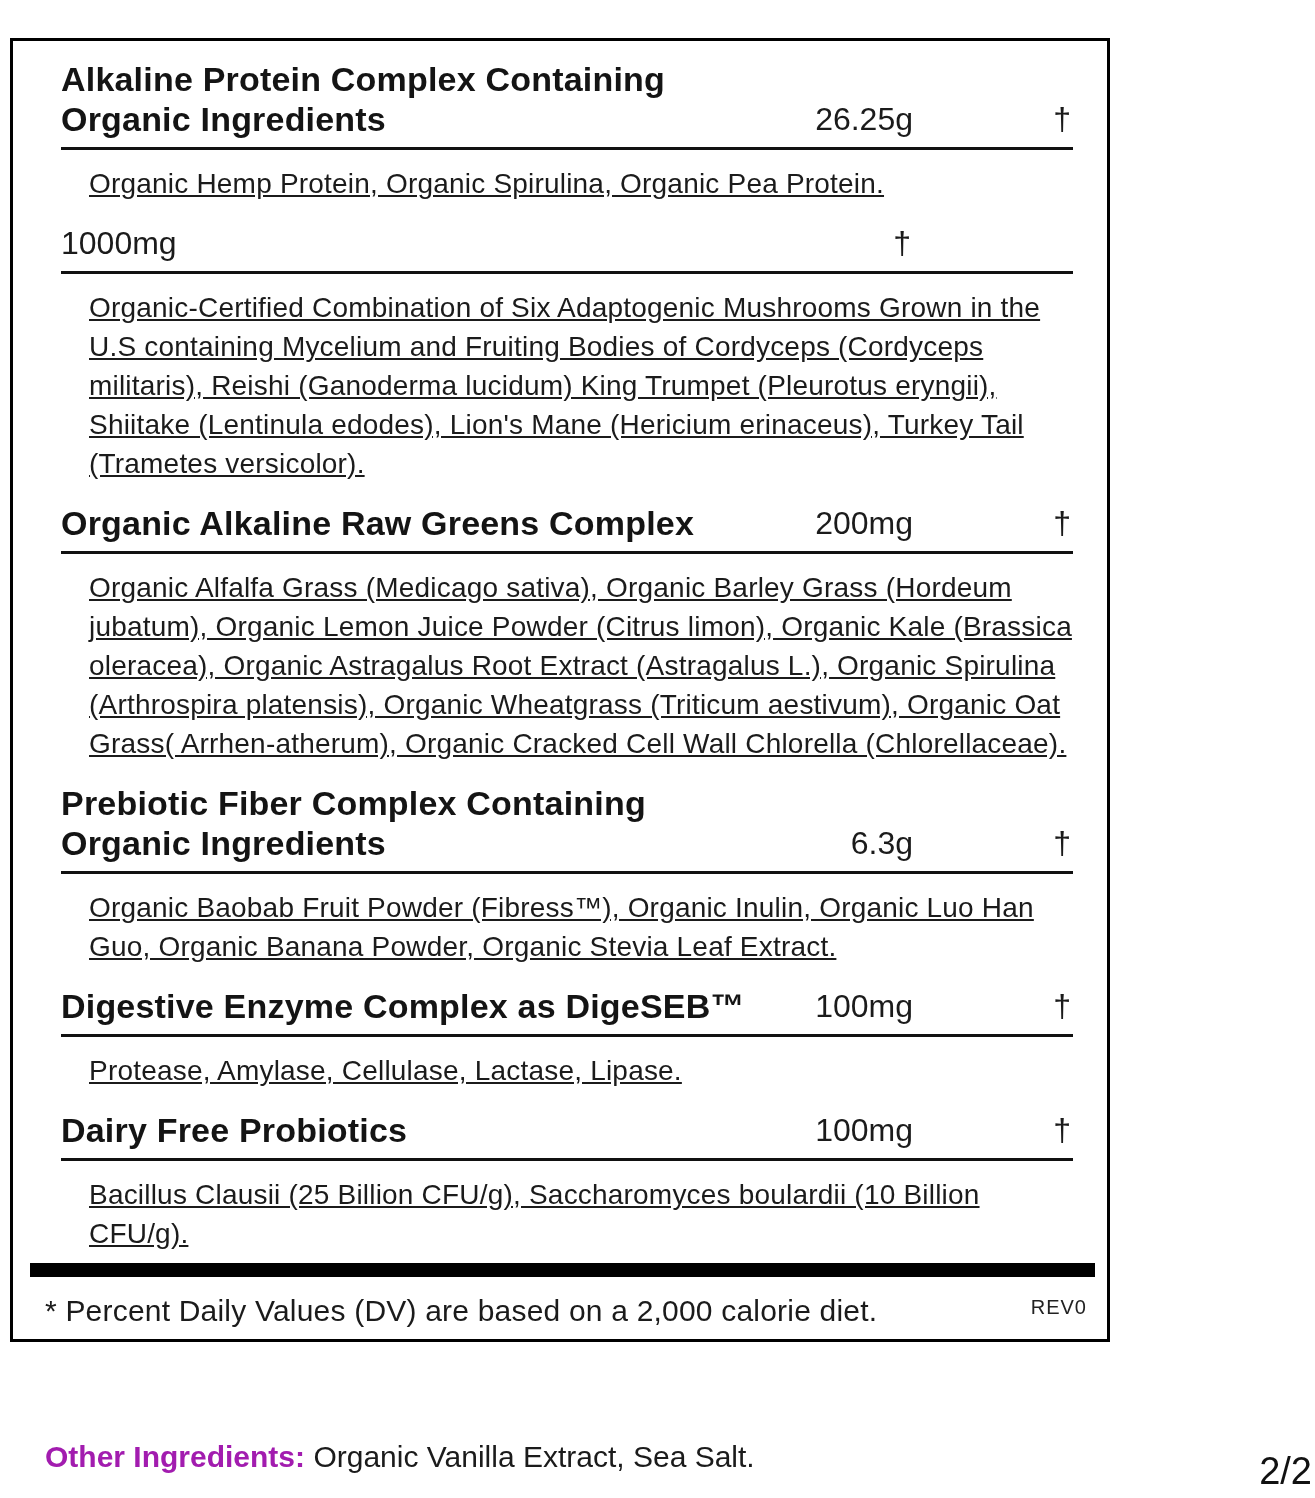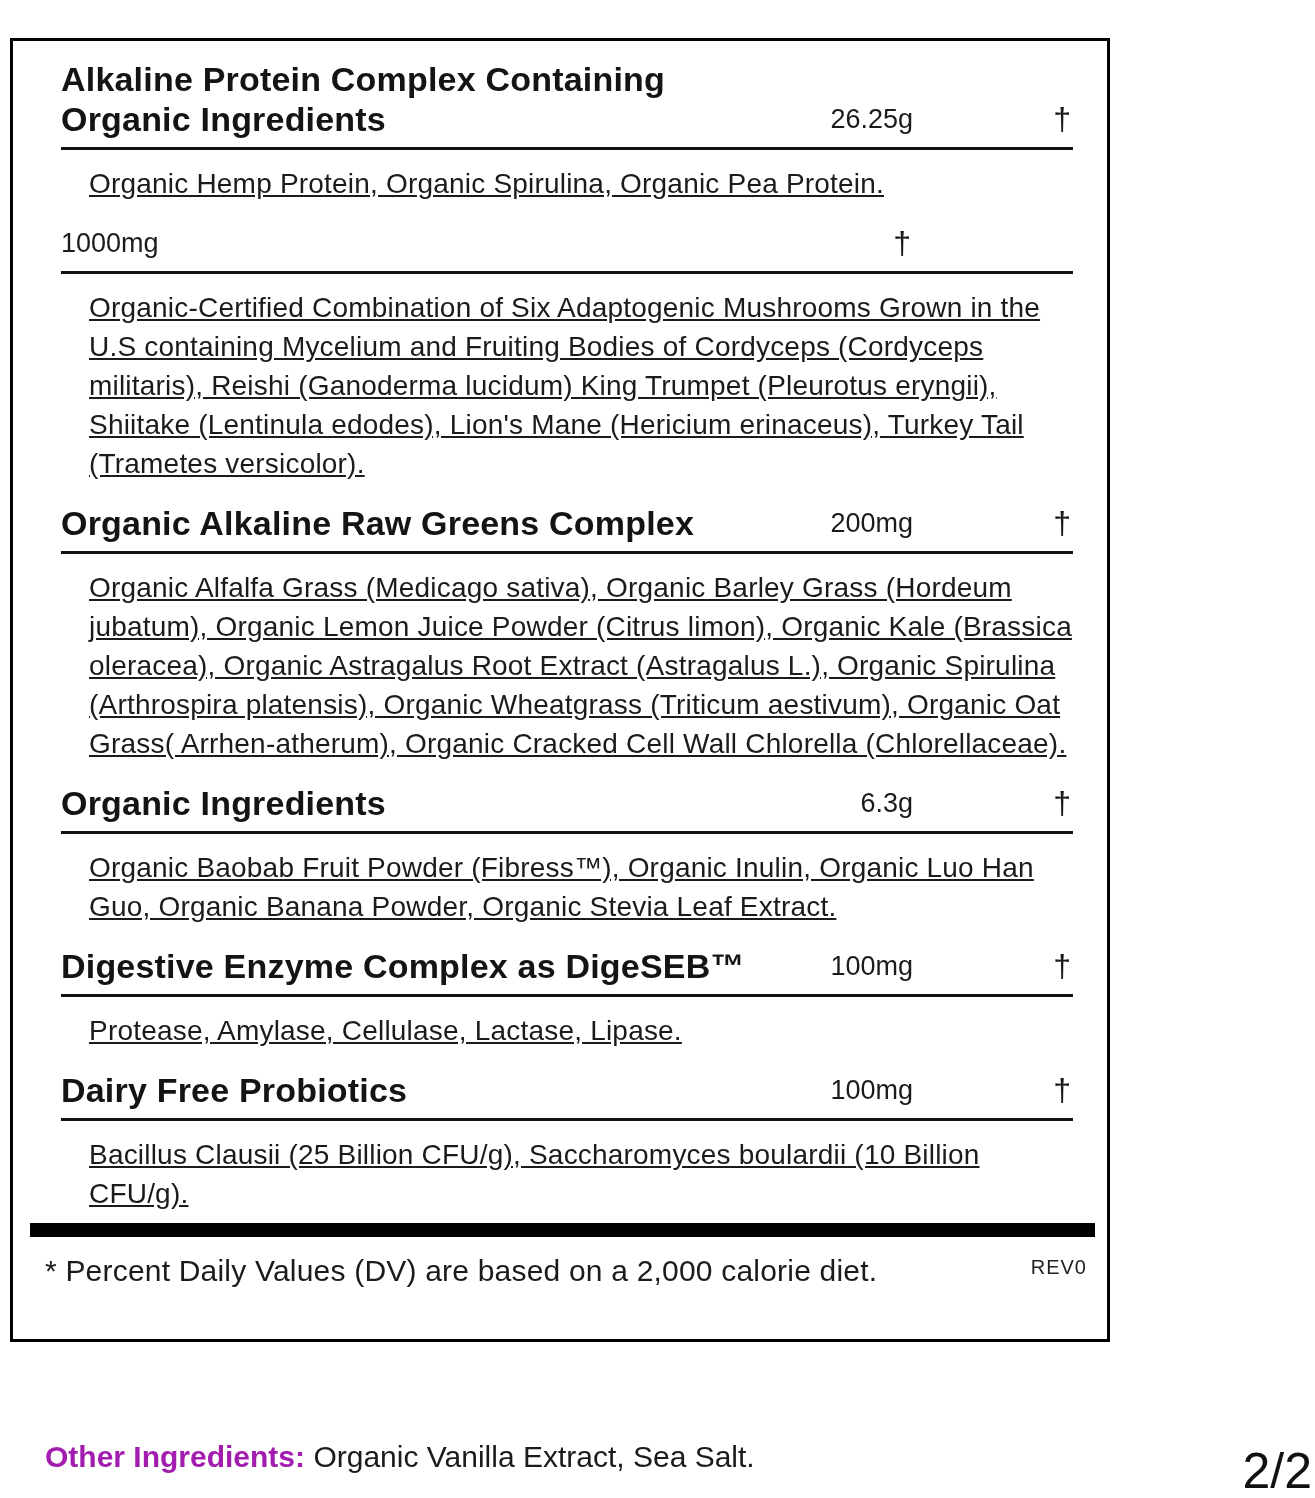--- a/index.html
+++ b/index.html
@@ -34,21 +34,21 @@
   .nline {
     display: block;
     font-weight: bold;
     font-size: 34px;
     line-height: 40px;
     letter-spacing: 0.2px;
     white-space: nowrap;
     color: #141414;
   }
   .amount {
-    font-size: 27px;
+    font-size: 32px;
     line-height: 40px;
     white-space: nowrap;
   }
   .dagger {
     font-size: 32px;
     line-height: 40px;
     text-align: right;
     padding-right: 2px;
   }
   .ing {
@@ -81,21 +81,21 @@
   .other {
     position: absolute;
     left: 45px; top: 1438px;
     font-size: 30px;
     line-height: 38px;
   }
   .other-label { font-weight: bold; color: #a21caf; }
   .pagenum {
     position: absolute;
     right: 3px; top: 1446px;
-    font-size: 50px;
+    font-size: 38px;
     line-height: 50px;
     color: #111;
     margin-left: 34px;
   }
 </style>
 </head>
 <body>
 
 <div class="panel">
   <div class="content">
@@ -128,20 +128,21 @@
         </div>
         <span class="amount">200mg</span>
         <span class="dagger">†</span>
       </div>
       <p class="ing">Organic Alfalfa Grass (Medicago sativa), Organic Barley Grass (Hordeum jubatum), Organic Lemon Juice Powder (Citrus limon), Organic Kale (Brassica oleracea), Organic Astragalus Root Extract (Astragalus L.), Organic Spirulina (Arthrospira platensis), Organic Wheatgrass (Triticum aestivum), Organic Oat Grass( Arrhen-atherum), Organic Cracked Cell Wall Chlorella (Chlorellaceae).</p>
     </div>
 
     <div class="sec">
       <div class="sec-head">
         <div class="sec-name">
+          <span class="nline">Prebiotic Fiber Complex Containing</span>
           <span class="nline">Organic Ingredients</span>
         </div>
         <span class="amount">6.3g</span>
         <span class="dagger">†</span>
       </div>
       <p class="ing">Organic Baobab Fruit Powder (Fibress™), Organic Inulin, Organic Luo Han Guo, Organic Banana Powder, Organic Stevia Leaf Extract.</p>
     </div>
 
     <div class="sec">
       <div class="sec-head">

